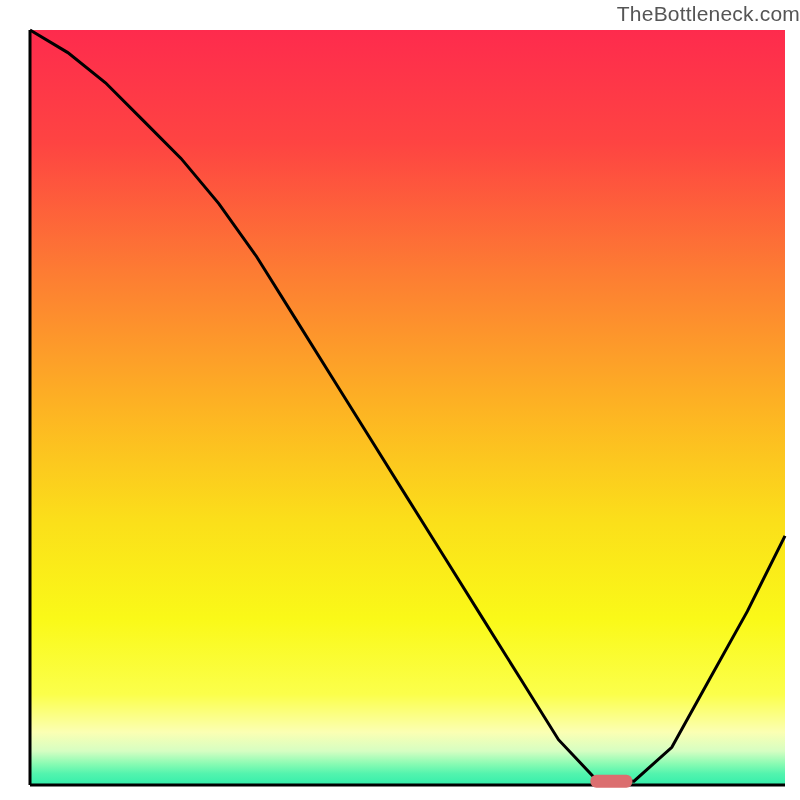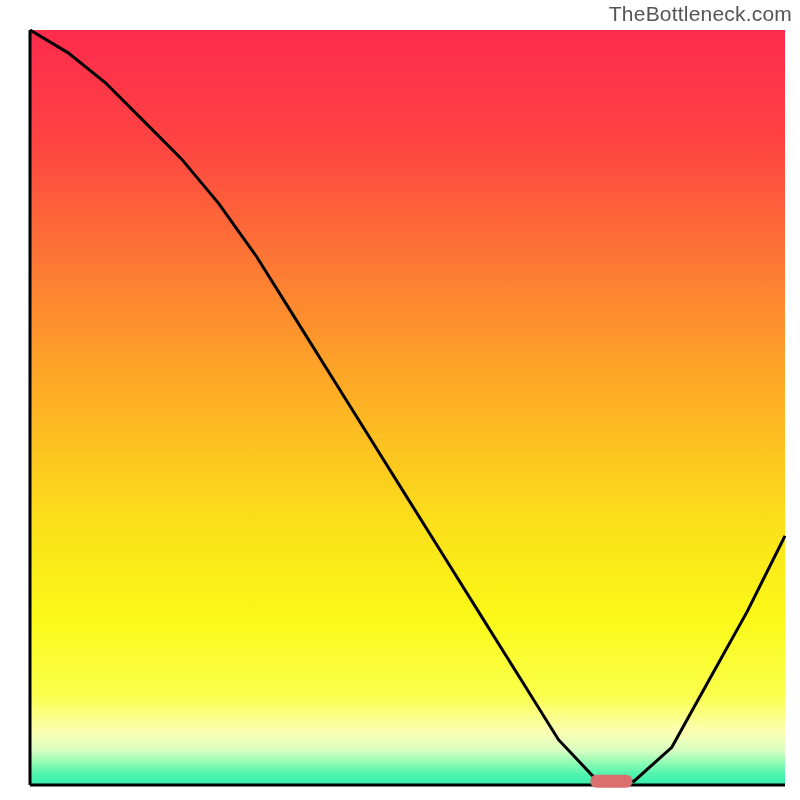--- a/index.html
+++ b/index.html
@@ -11,21 +11,21 @@
     font-family: Arial, Helvetica, sans-serif;
   }
   .chart-wrap {
     position: relative;
     width: 800px;
     height: 800px;
   }
   .watermark {
     position: absolute;
     top: 2px;
-    right: 8px;
+    right: 0;
     color: #555555;
     font-size: 21px;
     letter-spacing: 0.2px;
     font-weight: 400;
   }
   svg {
     display: block;
   }
 </style>
 </head>

